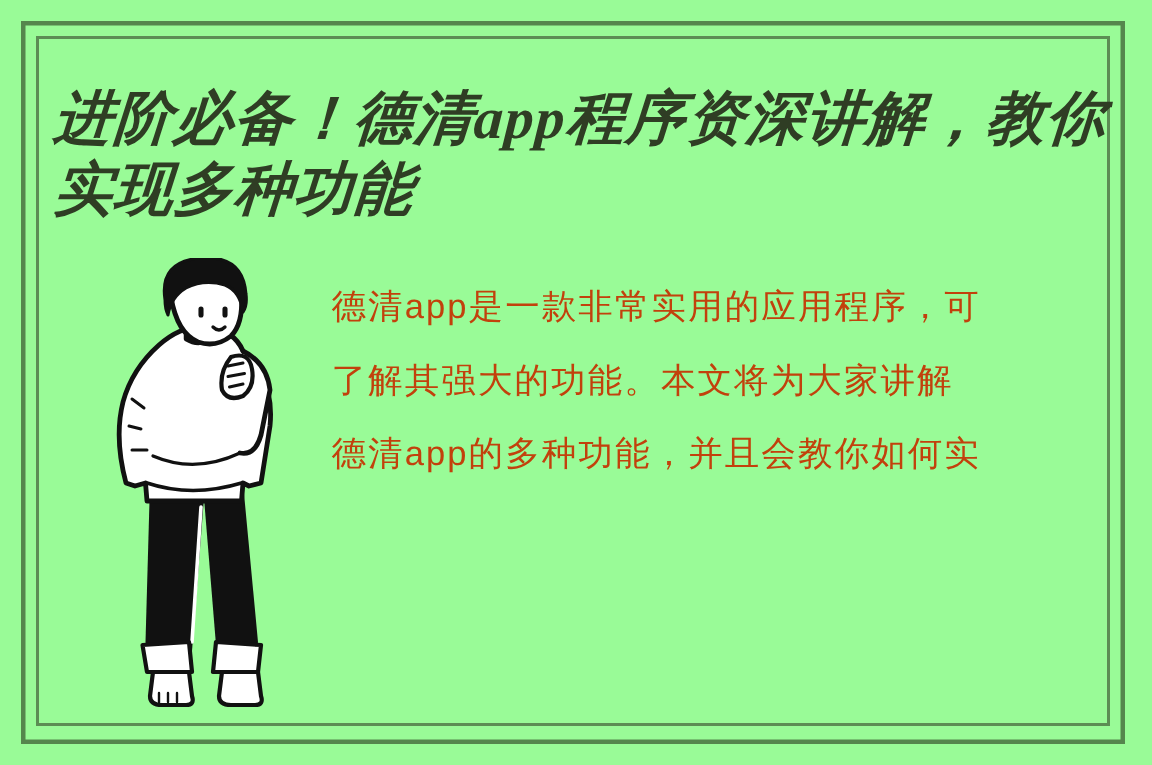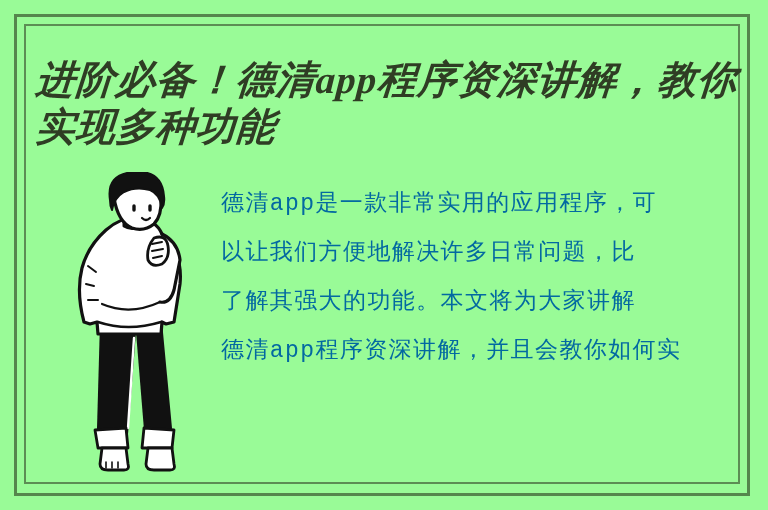--- a/index.html
+++ b/index.html
@@ -80,24 +80,24 @@
   
   #body-block {
     position: absolute;
     left: 221px;
     top: 180px;
     width: 512px;
     height: 300px;
     overflow: hidden;
   }
   .body-line {
-    font-family: Liberation Mono, monospace;
+    font-family: Liberation Sans, sans-serif;
     font-size: 23px;
     line-height: 49px;
-    color: #0369a1;
+    color: #c2410c;
     letter-spacing: 1.4px;
     white-space: nowrap;
   }
 </style>
 </head>
 <body>
 
 <div id="card">
 
   <div class="frame-outer"></div>
@@ -146,18 +146,17 @@
         <path d="M80 46 Q84 50 88 46" stroke-width="2.2" fill="none"></path>
 
         <path d="M92 66 Q104 62 106 74 Q108 86 100 92 Q90 96 86 88 Q84 76 92 66 Z" fill="#ffffff" stroke="#111111" stroke-width="2.8"></path>
         <path d="M90 72 L100 70 M90 79 L101 77 M91 86 L100 84" stroke-width="2"></path>
       </g>
     </svg>
   </div>
 
   <div id="body-block">
     <div class="body-line">德清app是一款非常实用的应用程序，可</div>
-    <div class="body-line">以让我们方便地解决许多日常问题，比</div>
     <div class="body-line">了解其强大的功能。本文将为大家讲解</div>
-    <div class="body-line">德清app程序资深讲解，并且会教你如何实</div>
+    <div class="body-line">德清app的多种功能，并且会教你如何实</div>
   </div>
 
 </div>
 
 </body></html>

